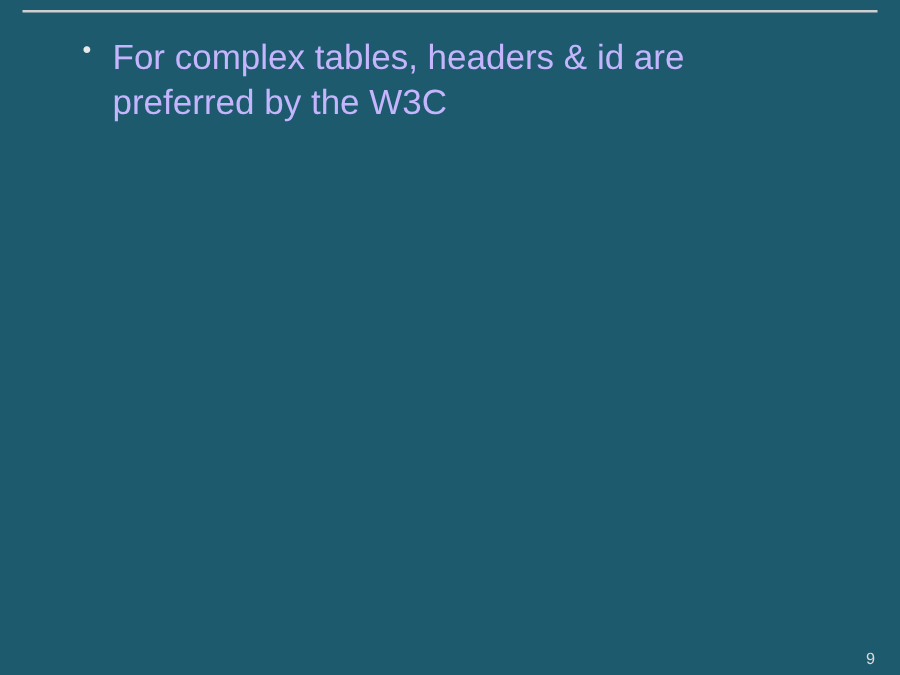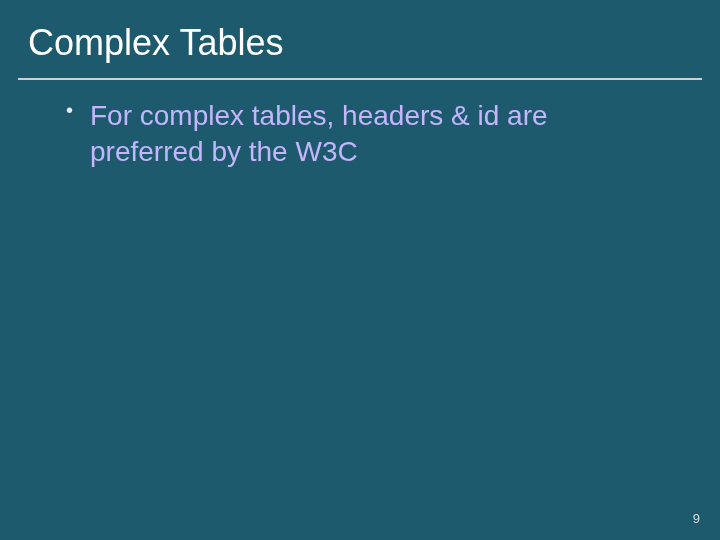--- a/index.html
+++ b/index.html
@@ -62,21 +62,20 @@
       right: 20px;
       bottom: 14px;
       font-size: 13px;
       color: #d9d9d9;
     }
   </style>
 </head>
 <body>
 
 <div class="slide">
-  <h1 class="title">Complex Tables</h1>
   <hr class="rule">
   <div class="content">
     <ul class="bullets">
       <li>
         <span>For complex tables, headers &amp; id are preferred by the W3C</span><span class="underline"></span><span></span>
       </li>
     </ul>
   </div>
   <div class="pagenum">9</div>
 </div>

